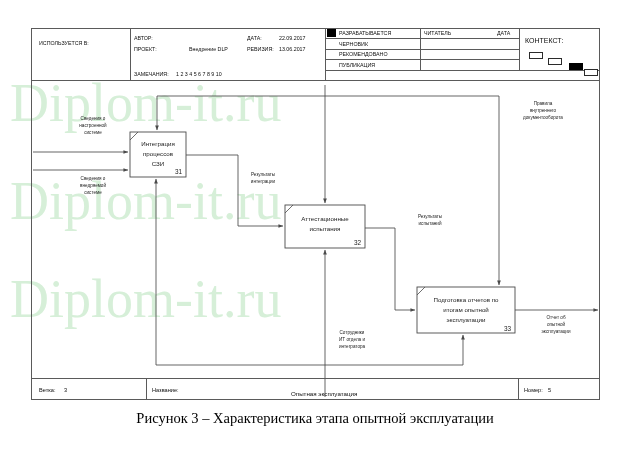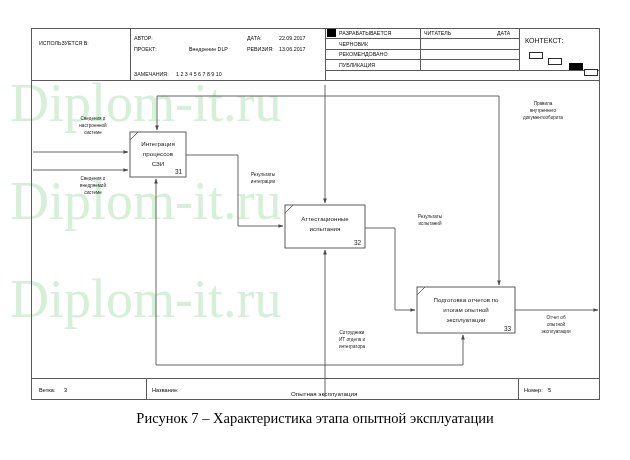--- a/index.html
+++ b/index.html
@@ -316,13 +316,13 @@
   <div class="fcell" style="left:8px;top:8px;">Ветка:</div>
   <div class="fcell" style="left:33px;top:8px;">3</div>
 
   <div class="fcell" style="left:121px;top:8px;">Название:</div>
   <div class="fcell" style="left:260px;top:12px;font-size:6.2px;">Опытная эксплуатация</div>
 
   <div class="fcell" style="left:493px;top:8px;">Номер:</div>
   <div class="fcell" style="left:517px;top:8px;">5</div>
 </div>
 
-<div id="caption">Рисунок 7 – Характеристика этапа опытной эксплуатации</div>
+<div id="caption">Рисунок 3 – Характеристика этапа опытной эксплуатации</div>
 
 </body></html>

